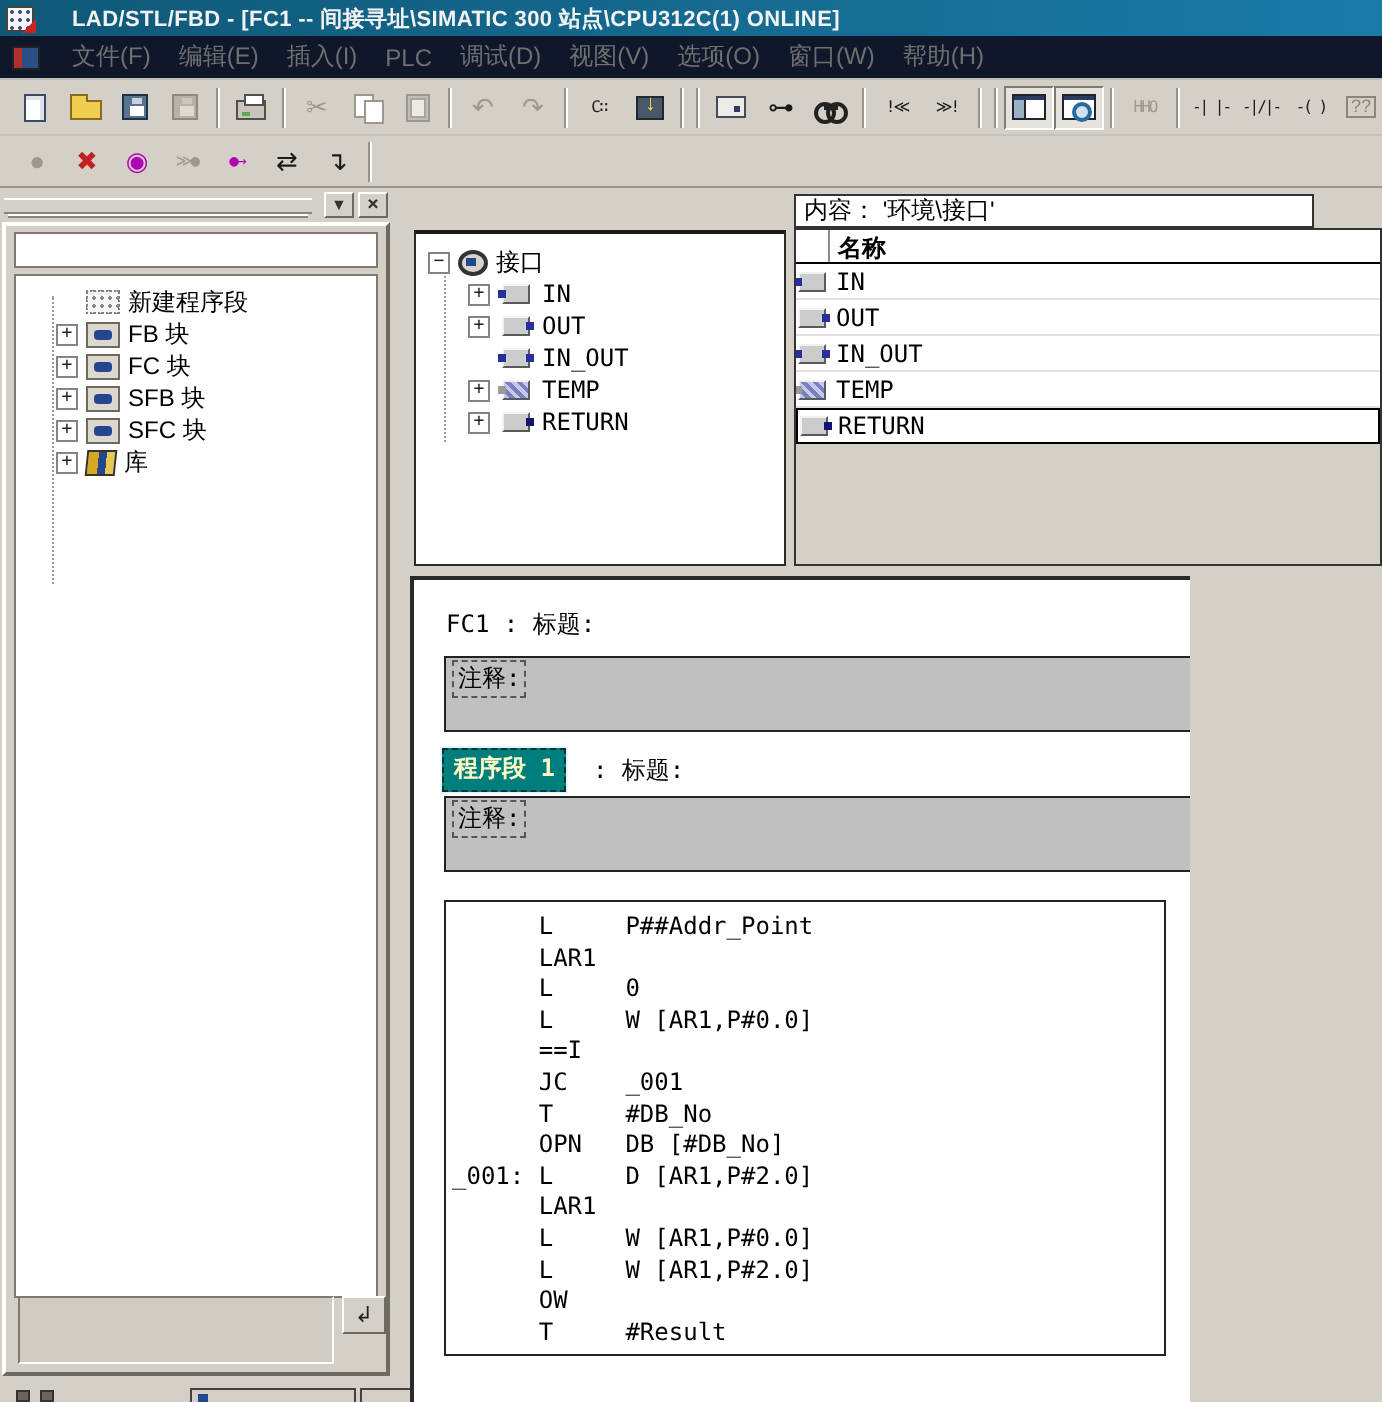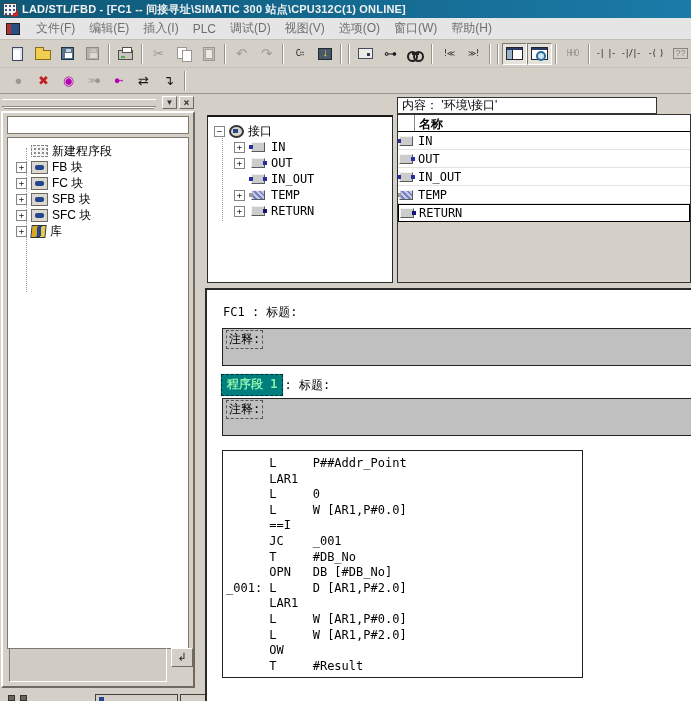--- a/index.html
+++ b/index.html
@@ -4,29 +4,29 @@
 <style>
   * { margin:0; padding:0; box-sizing:border-box; }
   html,body { background:#fff; }
   body { width:691px; height:701px; overflow:hidden; }
   .app { position:relative; width:691px; height:701px; background:#d4d0c8;
          font-family:"Liberation Sans","DejaVu Sans",sans-serif; font-size:12px; color:#000; overflow:hidden; }
 
   
   .titlebar { position:absolute; top:0; left:0; right:0; height:18px;
               background:linear-gradient(90deg,#0e5877,#1b7ba8);
-              display:flex; align-items:center; gap:5px; padding-left:3px; }
+              display:flex; align-items:center; gap:19px; padding-left:3px; }
   .app-icon { width:14px; height:13px; background:#f4f2ee; border:1px solid #444; position:relative; flex:none;
               background-image:radial-gradient(#35508c 35%,transparent 36%); background-size:4px 4px; }
   .app-icon::after { content:""; position:absolute; right:-2px; bottom:-2px; width:7px; height:7px;
                      background:#cc2222; clip-path:polygon(0 100%,100% 0,100% 100%); }
   .title-text { color:#f2f2f2; font-weight:bold; font-size:11px; white-space:nowrap; letter-spacing:.2px; }
 
   
-  .menubar { position:absolute; top:18px; left:0; right:0; height:22px; background:#e5e5e5;
+  .menubar { position:absolute; top:18px; left:0; right:0; height:22px; background:#0f172a;
              display:flex; align-items:center; border-bottom:1px solid #c2beb6; }
   .child-icon { width:14px; height:12px; margin:0 9px 0 6px; background:#2a4e86; border:1px solid #222; position:relative; flex:none; }
   .child-icon::before { content:""; position:absolute; left:0; top:0; bottom:0; width:4px; background:#b03030; }
   .menu-item { padding:2px 7px; color:#6f6f6f; white-space:nowrap; }
 
   
   .toolbar { position:absolute; left:0; right:0; background:#d4d0c8; display:flex; align-items:center; }
   .tb1 { top:40px; height:28px; border-bottom:1px solid #c6c2ba; padding-left:5px; }
   .tb2 { top:68px; height:26px; border-bottom:1px solid #98948c; padding-left:6px; }
   .tbtn { width:25px; height:22px; display:flex; align-items:center; justify-content:center; position:relative; color:#1a1a1a; flex:none; }
@@ -82,21 +82,21 @@
              box-shadow:0 3px 0 -2px #fff, 0 4px 0 -2px #8a867e; margin-right:4px; }
   .mini-btn { width:15px; height:13px; background:#d4d0c8; border:1px solid; border-color:#fff #6e6a62 #6e6a62 #fff;
               display:flex; align-items:center; justify-content:center; font-size:8px; color:#333; flex:none; }
   .mini-btn.close { font-size:10px; font-weight:bold; font-family:"DejaVu Sans Mono",monospace; }
 
   .ov-panel { position:absolute; left:1px; top:17px; width:194px; height:577px; background:#d4d0c8;
               border:2px solid; border-color:#ffffff #6e6a62 #6e6a62 #ffffff; }
   .ov-header { margin:3px 4px 0 4px; height:18px; background:#fff; border:1px solid #7e7a72; }
   .ov-tree { margin:3px 4px 0 4px; height:512px; background:#fff; border:1px solid #7e7a72; position:relative; padding-top:5px; overflow:hidden; }
   .ov-spine { position:absolute; left:18px; top:10px; height:144px; border-left:1px dotted #9a9a9a; }
-  .trow { height:16px; display:flex; align-items:center; gap:4px; padding-left:8px; position:relative; white-space:nowrap; }
+  .trow { height:16px; display:flex; align-items:center; gap:4px; padding-left:20px; position:relative; white-space:nowrap; }
   .pm { width:11px; height:11px; background:#fff; border:1px solid #848484; font-size:9px; line-height:9px; text-align:center;
         color:#222; font-family:"DejaVu Sans Mono",monospace; flex:none; position:relative; z-index:2; }
   .pm-sp { width:11px; flex:none; }
   .ic-newnet { width:17px; height:12px; border:1px dotted #808080; background:#f6f6f6;
                background-image:radial-gradient(#8a8a8a 30%,transparent 32%); background-size:4px 4px; background-position:1px 1px; }
   .ic-block { width:17px; height:13px; background:#dcd8d0; border:1px solid #6e6a62; position:relative; }
   .ic-block::after { content:""; position:absolute; left:3px; top:3px; width:9px; height:5px; background:#24468c; border-radius:2px; }
   .ic-books { width:15px; height:13px; border:1px solid #333; transform:skewX(-6deg);
               background:linear-gradient(90deg,#24468c 0 5px,#9a2424 5px 9px,#d8a820 9px 15px); }
   .ic-books.lib { background:linear-gradient(90deg,#d8a820 0 5px,#24468c 5px 9px,#e8c850 9px 15px); }
@@ -138,31 +138,31 @@
   .ct-headrow { height:17px; display:flex; align-items:stretch; border-bottom:1px solid #000; }
   .ct-c0 { width:17px; border-right:1px solid #8a8a8a; flex:none; }
   .ct-c1 { font-weight:bold; padding:1px 0 0 4px;text-align:right; }
   .ctrow { height:18px; display:flex; align-items:center; border-bottom:1px solid #e2e2e2;
            font-family:"DejaVu Sans Mono","Liberation Mono",monospace; font-size:12px; }
   .ctrow .conn { margin-left:1px; }
   .ctrow.selected { border:1px solid #000; }
   .ctname { padding-left:3px; }
 
   
-  .code-panel { position:absolute; left:205px; top:194px; width:486px; height:413px; background:#fff;
+  .code-panel { position:absolute; left:205px; top:194px; width:390px; height:413px; background:#fff;
                 border-top:2px solid #2a2a2a; border-left:2px solid #2a2a2a; overflow:hidden;
                 font-family:"DejaVu Sans Mono","Liberation Mono",monospace; font-size:12px; }
   .fc-title { position:absolute; left:16px; top:14px; white-space:nowrap; }
   .comment-box { position:absolute; left:15px; right:-2px; height:38px; background:#c0c0c0; border:1px solid #222; padding:2px 4px; }
   .comment-box.c1 { top:38px; } .comment-box.c2 { top:108px; }
   .comment-label { display:inline-block; outline:1px dashed #555; padding:0 2px; }
   .net-line { position:absolute; left:14px; top:84px; display:flex; align-items:center; white-space:nowrap; }
-  .net-chip { background:#007d7d; color:#86efac; font-weight:bold; padding:1px 5px 2px 5px;
+  .net-chip { background:#007d7d; color:#fef9c3; font-weight:bold; padding:1px 5px 2px 5px;
               border:1px dashed #033; box-shadow:0 0 0 1px #e8f4f4; }
-  .net-suffix { margin-left:1px; }
+  .net-suffix { margin-left:13px; }
   .code-box { position:absolute; left:15px; top:160px; width:361px; height:228px; border:1px solid #222; background:#fff; }
   .code-box pre { margin:5px 0 0 3px; font-family:"DejaVu Sans Mono","Liberation Mono",monospace;
                   font-size:12px; line-height:15.6px; white-space:pre; }
 </style>
 </head>
 <body>
 
 <div class="app">
 
   <div class="titlebar">

